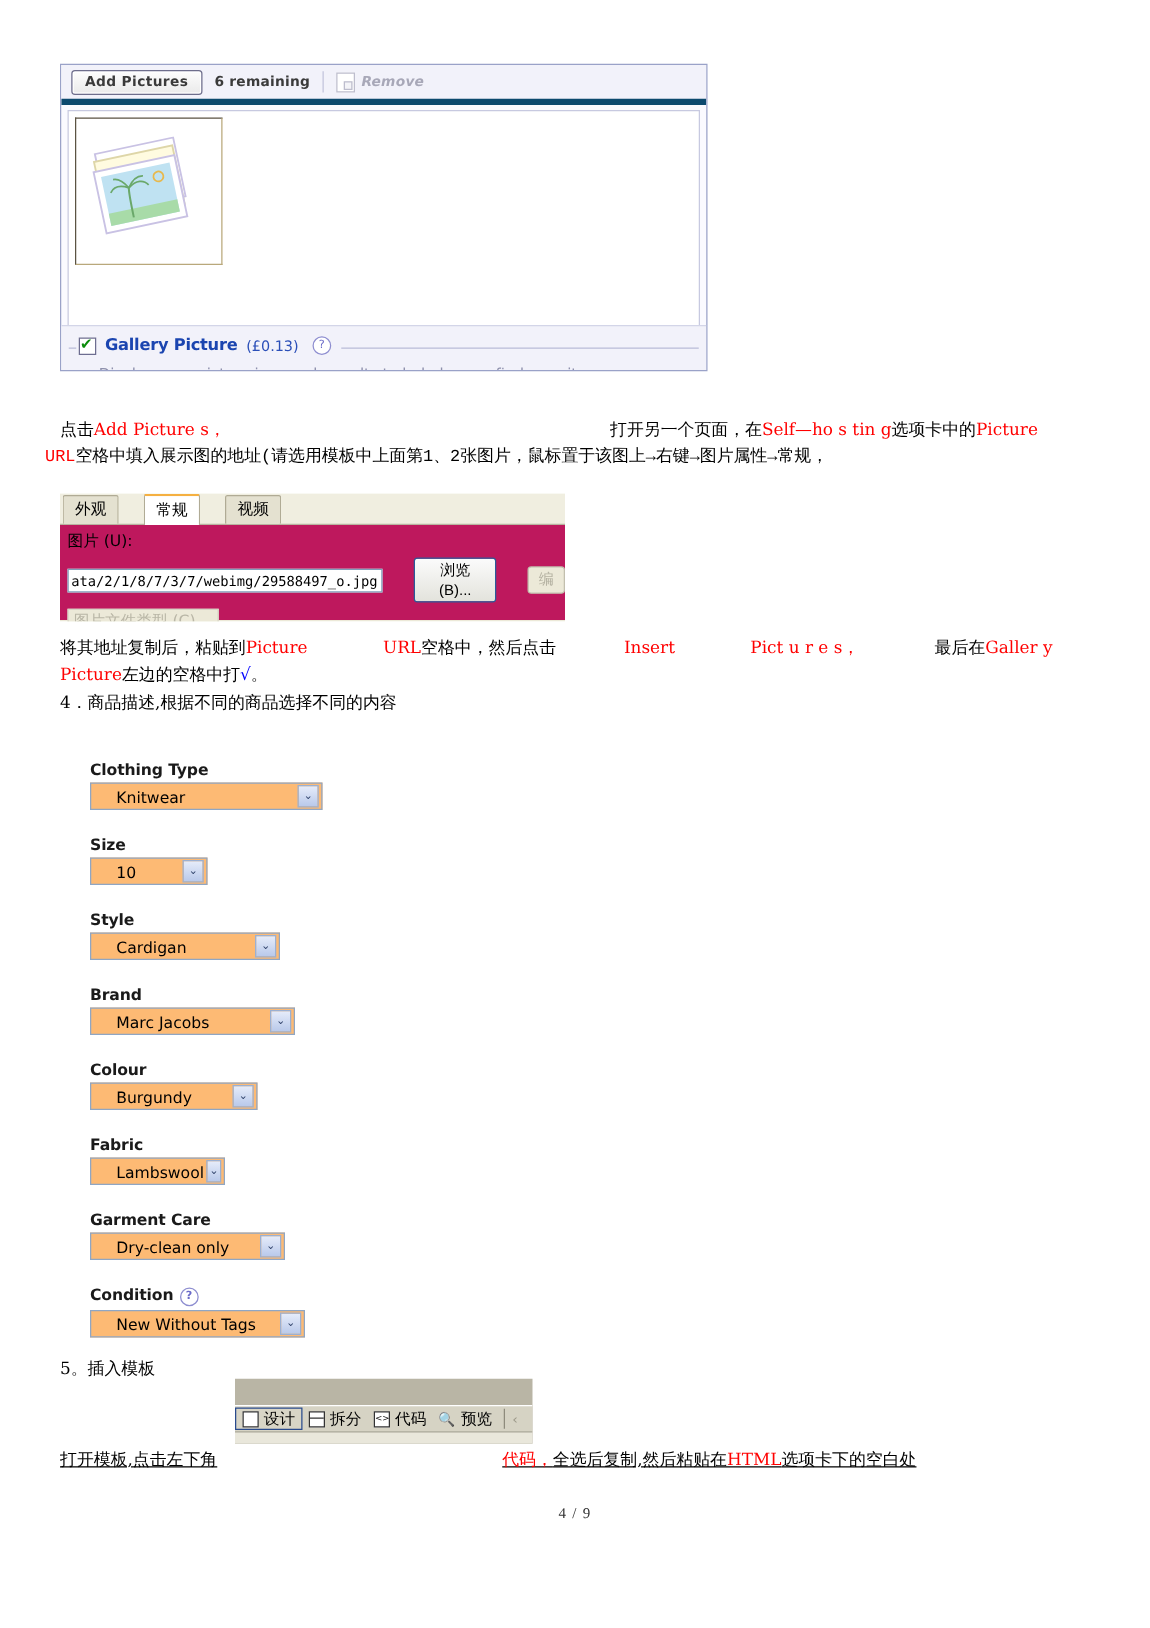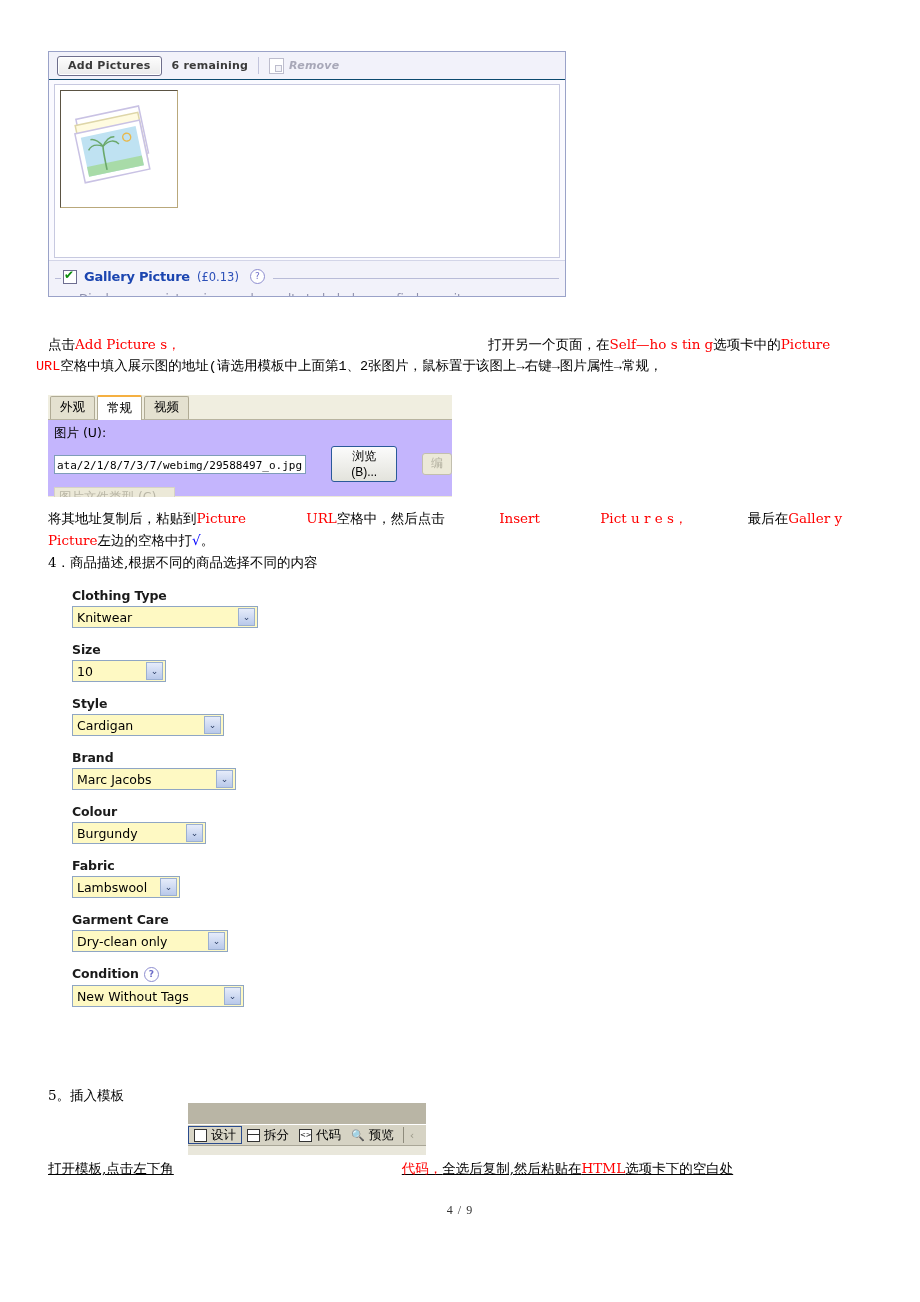--- a/index.html
+++ b/index.html
@@ -58,21 +58,21 @@
     width: 518px;
     margin-top: 3px;
     height: 246px;
     box-sizing: border-box;
     position: relative;
     overflow: hidden;
   }
   .pics-toolbar {
     height: 27px;
     background: #f2f2fa;
-    border-bottom: 1px solid #0c4a6e;
+    border-bottom: 5px solid #0c4a6e;
     display: flex;
     align-items: center;
     padding-left: 8px;
     gap: 10px;
   }
   .btn-add {
     background: linear-gradient(#fdfdfd,#eaeaea);
     border: 1px solid #6e6e8c;
     border-radius: 3px;
     font-size: 11px;
@@ -218,34 +218,34 @@
     padding-left: 2px;
     border-bottom: 1px solid #b8b4a0;
     background: #f0eee0;
   }
   .dw-tab {
     font-size: 12.5px;
     padding: 2px 9px 3px 9px;
     border: 1px solid #b0ab95;
     border-bottom: none;
     background: #e4e1d0;
-    margin-right: 2px;
+    margin-right: 20px;
     color: #000;
     border-radius: 2px 2px 0 0;
   }
   .dw-tab.active {
     background: #ffffff;
     border-top: 2px solid #f5b041;
     font-weight: normal;
     padding-top: 3px;
     position: relative;
     top: 1px;
   }
   .dw-body {
-    background: #c4b5fd;
+    background: #be185d;
     padding: 5px 0 0 6px;
     height: 76px;
     box-sizing: border-box;
   }
   .dw-field-label {
     font-size: 12.5px;
     color: #000;
     margin-bottom: 4px;
   }
   .dw-row { display: flex; align-items: center; gap: 25px; }
@@ -294,30 +294,31 @@
     left: 72px; top: 588px;
     font-family: "DejaVu Sans", sans-serif;
   }
   .field { margin-bottom: 14px; }
   .field-label {
     font-size: 12.5px;
     font-weight: bold;
     color: #1a1a1a;
     margin-bottom: 3px;
     letter-spacing: -0.1px;
+    margin-top: 20px;
   }
   .field-label .help-circle { margin-left: 5px; }
   .sel {
     height: 22px;
     border: 1px solid #8fa6c4;
-    background: #fef9c3;
+    background: #fdba74;
     display: inline-flex;
     align-items: center;
     box-sizing: border-box;
-    padding-left: 4px;
+    padding-left: 20px;
     position: relative;
   }
   .sel .val {
     font-size: 12.5px;
     color: #000;
     flex: 1;
     white-space: nowrap;
   }
   .sel .arrow {
     width: 17px;

